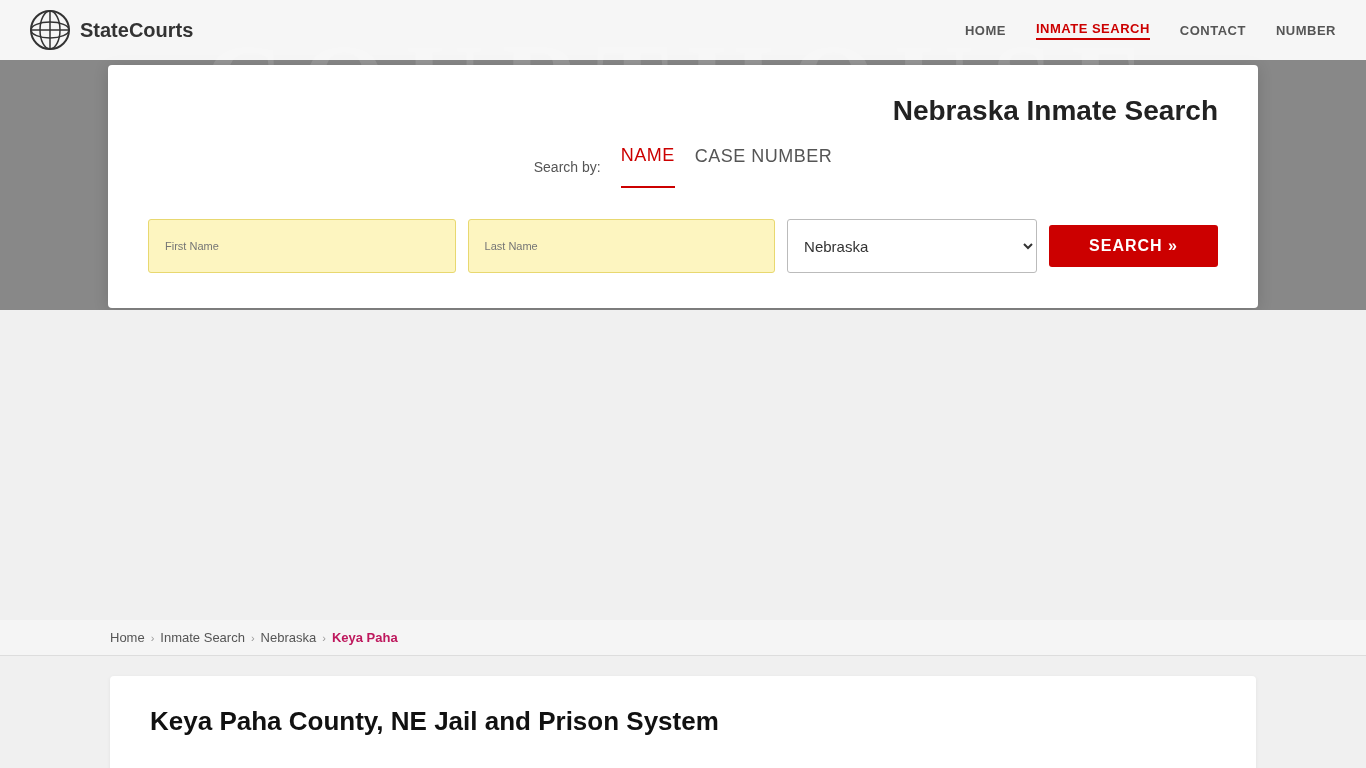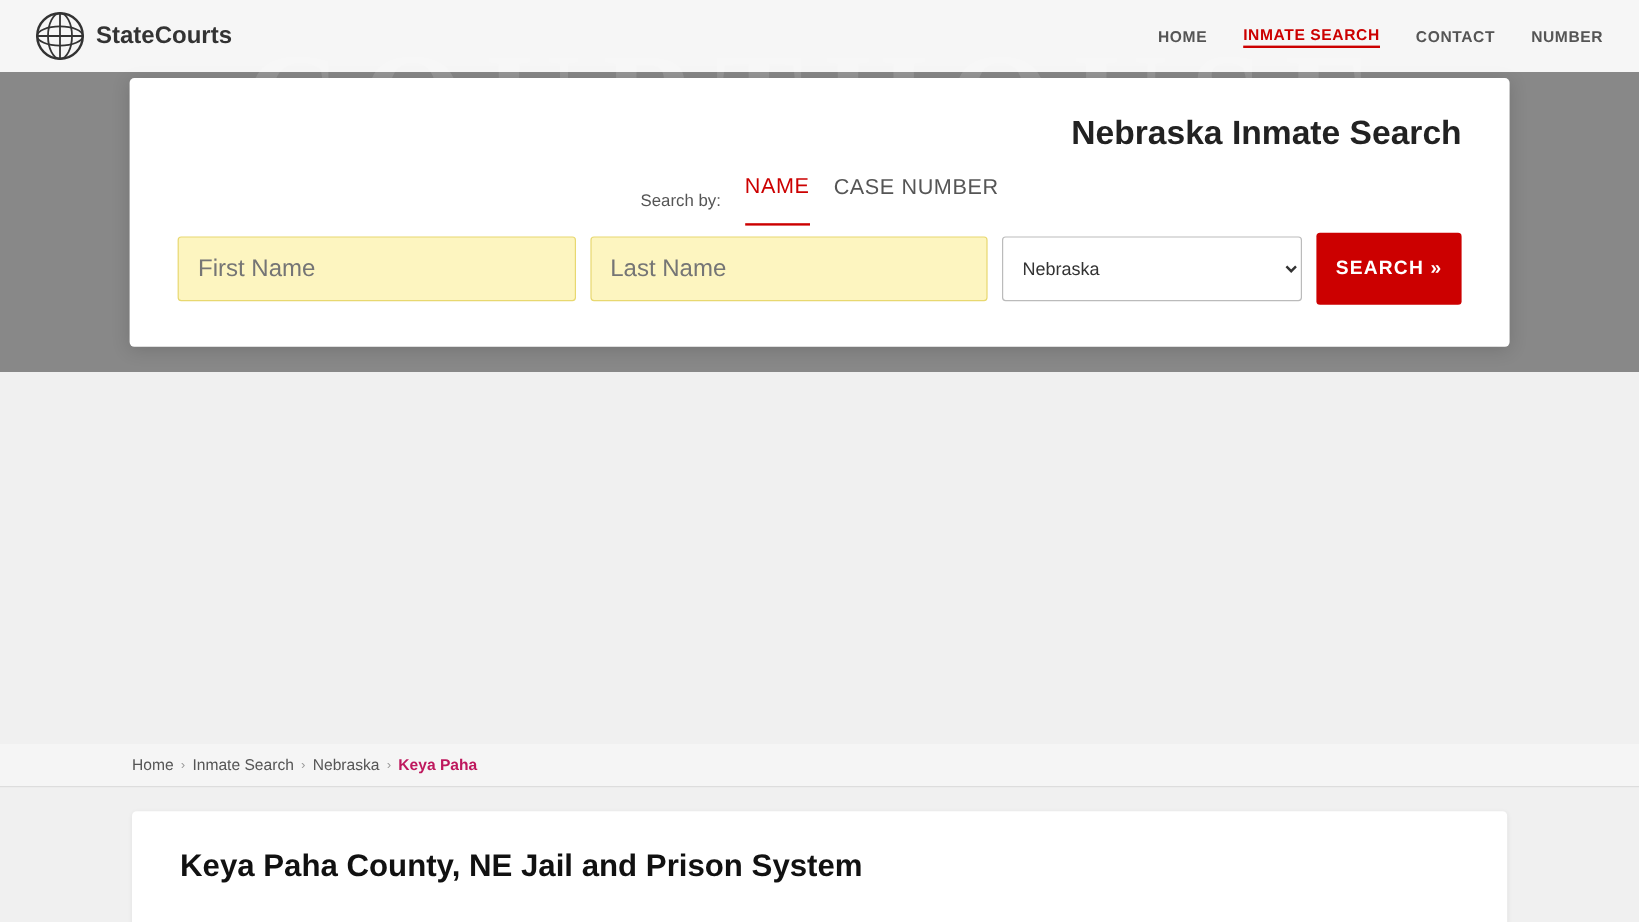--- a/index.html
+++ b/index.html
@@ -94,21 +94,21 @@
       font-size: 28px;
       font-weight: bold;
       margin-bottom: 18px;
       color: #222;
     }
     .search-by-row {
       display: flex;
       align-items: center;
       justify-content: center;
       gap: 20px;
-      margin-bottom: 6px;
+      margin-bottom: 31px;
     }
     .search-by-label {
       font-size: 14px;
       color: #555;
     }
     .search-tab {
       font-size: 18px;
       font-weight: normal;
       color: #555;
       cursor: pointer;
@@ -124,39 +124,39 @@
       gap: 12px;
       align-items: center;
     }
     .search-input {
       flex: 1;
       height: 54px;
       background: #fdf5c0;
       border: 1px solid #e8d870;
       border-radius: 3px;
       padding: 0 16px;
-      font-size: 20px;
+      font-size: 11px;
       color: #aaa;
       outline: none;
     }
     .search-select {
       width: 250px;
       height: 54px;
       background: white;
       border: 1.5px solid #bbb;
       border-radius: 3px;
       padding: 0 12px;
       font-size: 15px;
       color: #333;
       outline: none;
       appearance: auto;
     }
     .search-button {
-      height: 60px;
-      padding: 0 16px;
+      height: 42px;
+      padding: 0 40px;
       background: #cc0000;
       color: white;
       font-size: 16px;
       font-weight: bold;
       border: none;
       border-radius: 3px;
       cursor: pointer;
       letter-spacing: 1px;
       white-space: nowrap;
     }

